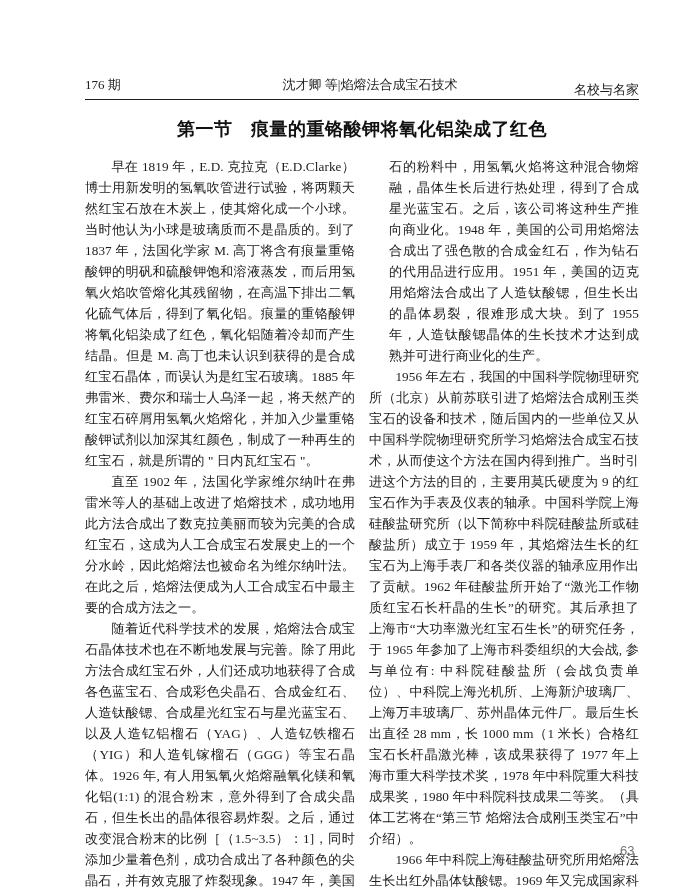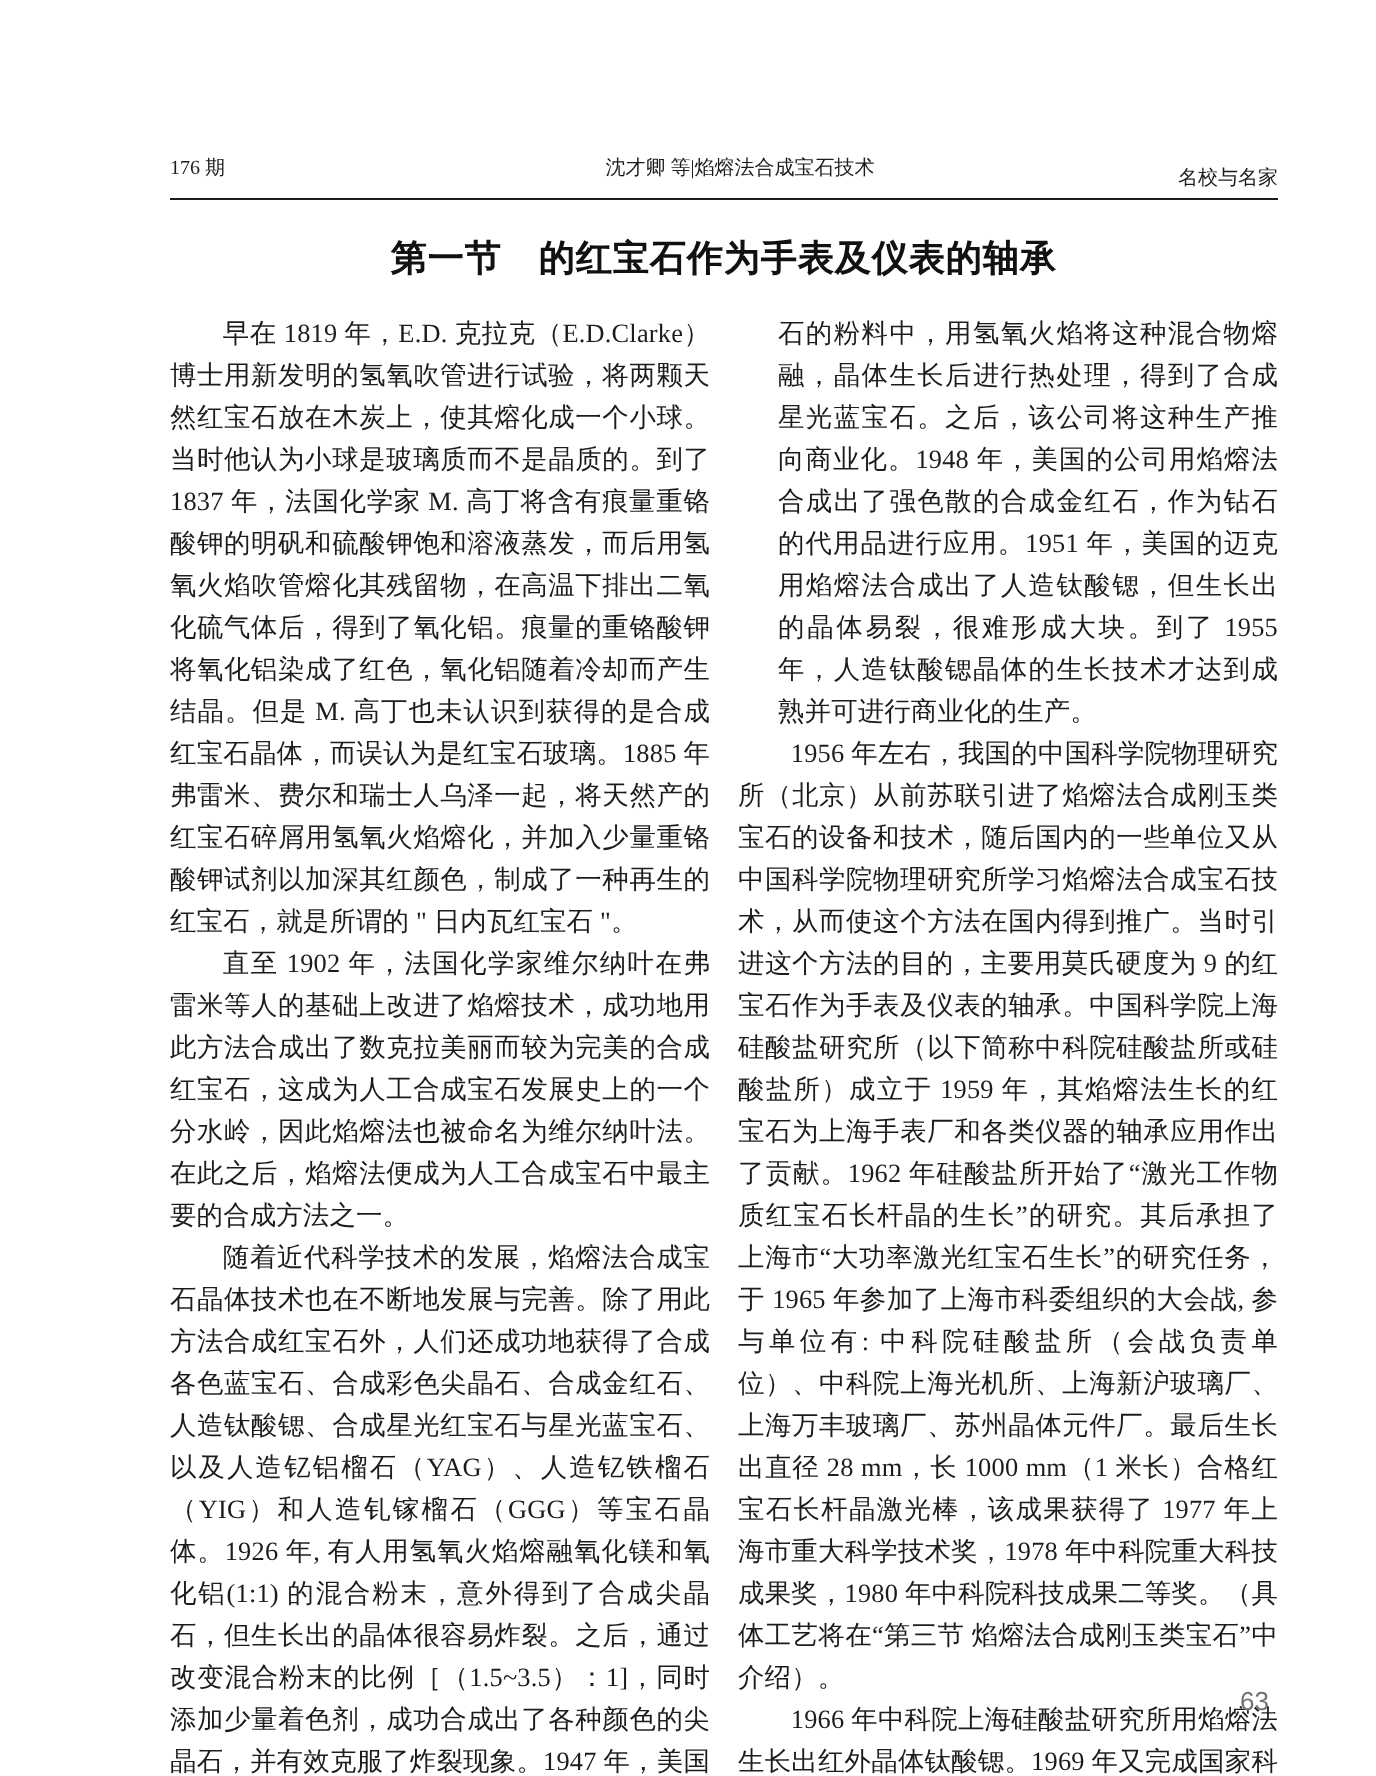--- a/index.html
+++ b/index.html
@@ -23,21 +23,21 @@
   .content {
     position: absolute;
     left: 85px;
     top: 76px;
     width: 554px;
   }
   .running-header {
     position: relative;
     width: 100%;
     height: 18px;
-    font-size: 10px;
+    font-size: 13px;
     line-height: 18px;
   }
   .running-header .hdr-left {
     position: absolute;
     left: 0;
     top: 0;
   }
   .running-header .hdr-center {
     position: absolute;
     left: 16px;
@@ -100,21 +100,21 @@
   <div class="content">
 
     <div class="running-header">
       <span class="hdr-left">176 期</span>
       <span class="hdr-center">沈才卿 等|焰熔法合成宝石技术</span>
       <span class="hdr-right">名校与名家</span>
     </div>
 
     <hr class="header-rule">
 
-    <h1 class="section-title">第一节　的红宝石作为手表及仪表的轴承</h1>
+    <h1 class="section-title">第一节　痕量的重铬酸钾将氧化铝染成了红色</h1>
 
     <div class="columns">
       <div class="column">
         <p class="para">早在 1819 年，E.D. 克拉克（E.D.Clarke）博士用新发明的氢氧吹管进行试验，将两颗天然红宝石放在木炭上，使其熔化成一个小球。当时他认为小球是玻璃质而不是晶质的。到了 1837 年，法国化学家 M. 高丁将含有痕量重铬酸钾的明矾和硫酸钾饱和溶液蒸发，而后用氢氧火焰吹管熔化其残留物，在高温下排出二氧化硫气体后，得到了氧化铝。痕量的重铬酸钾将氧化铝染成了红色，氧化铝随着冷却而产生结晶。但是 M. 高丁也未认识到获得的是合成红宝石晶体，而误认为是红宝石玻璃。1885 年弗雷米、费尔和瑞士人乌泽一起，将天然产的红宝石碎屑用氢氧火焰熔化，并加入少量重铬酸钾试剂以加深其红颜色，制成了一种再生的红宝石，就是所谓的 " 日内瓦红宝石 "。</p>
         <p class="para">直至 1902 年，法国化学家维尔纳叶在弗雷米等人的基础上改进了焰熔技术，成功地用此方法合成出了数克拉美丽而较为完美的合成红宝石，这成为人工合成宝石发展史上的一个分水岭，因此焰熔法也被命名为维尔纳叶法。在此之后，焰熔法便成为人工合成宝石中最主要的合成方法之一。</p>
         <p class="para">随着近代科学技术的发展，焰熔法合成宝石晶体技术也在不断地发展与完善。除了用此方法合成红宝石外，人们还成功地获得了合成各色蓝宝石、合成彩色尖晶石、合成金红石、人造钛酸锶、合成星光红宝石与星光蓝宝石、以及人造钇铝榴石（YAG）、人造钇铁榴石（YIG）和人造钆镓榴石（GGG）等宝石晶体。1926 年, 有人用氢氧火焰熔融氧化镁和氧化铝(1:1) 的混合粉末，意外得到了合成尖晶石，但生长出的晶体很容易炸裂。之后，通过改变混合粉末的比例［（1.5~3.5）：1]，同时添加少量着色剂，成功合成出了各种颜色的尖晶石，并有效克服了炸裂现象。1947 年，美国的林德公司将氧化钛加入到生产蓝宝</p>
       </div>
       <div class="column">
         <p class="para flush">石的粉料中，用氢氧火焰将这种混合物熔融，晶体生长后进行热处理，得到了合成星光蓝宝石。之后，该公司将这种生产推向商业化。1948 年，美国的公司用焰熔法合成出了强色散的合成金红石，作为钻石的代用品进行应用。1951 年，美国的迈克用焰熔法合成出了人造钛酸锶，但生长出的晶体易裂，很难形成大块。到了 1955 年，人造钛酸锶晶体的生长技术才达到成熟并可进行商业化的生产。</p>
         <p class="para">1956 年左右，我国的中国科学院物理研究所（北京）从前苏联引进了焰熔法合成刚玉类宝石的设备和技术，随后国内的一些单位又从中国科学院物理研究所学习焰熔法合成宝石技术，从而使这个方法在国内得到推广。当时引进这个方法的目的，主要用莫氏硬度为 9 的红宝石作为手表及仪表的轴承。中国科学院上海硅酸盐研究所（以下简称中科院硅酸盐所或硅酸盐所）成立于 1959 年，其焰熔法生长的红宝石为上海手表厂和各类仪器的轴承应用作出了贡献。1962 年硅酸盐所开始了“激光工作物质红宝石长杆晶的生长”的研究。其后承担了上海市“大功率激光红宝石生长”的研究任务，于 1965 年参加了上海市科委组织的大会战, 参与单位有: 中科院硅酸盐所（会战负责单位）、中科院上海光机所、上海新沪玻璃厂、上海万丰玻璃厂、苏州晶体元件厂。最后生长出直径 28 mm，长 1000 mm（1 米长）合格红宝石长杆晶激光棒，该成果获得了 1977 年上海市重大科学技术奖，1978 年中科院重大科技成果奖，1980 年中科院科技成果二等奖。（具体工艺将在“第三节 焰熔法合成刚玉类宝石”中介绍）。</p>

